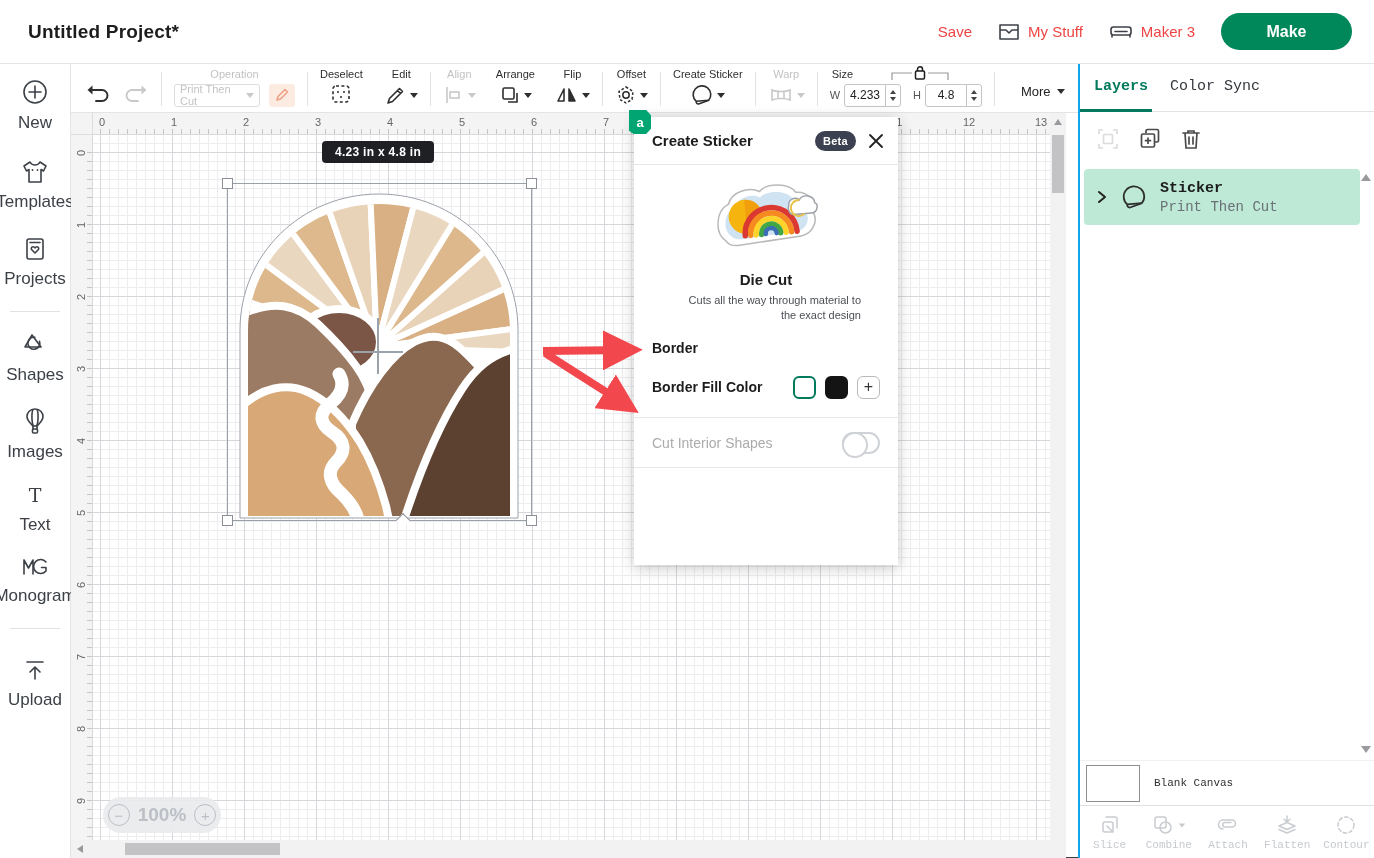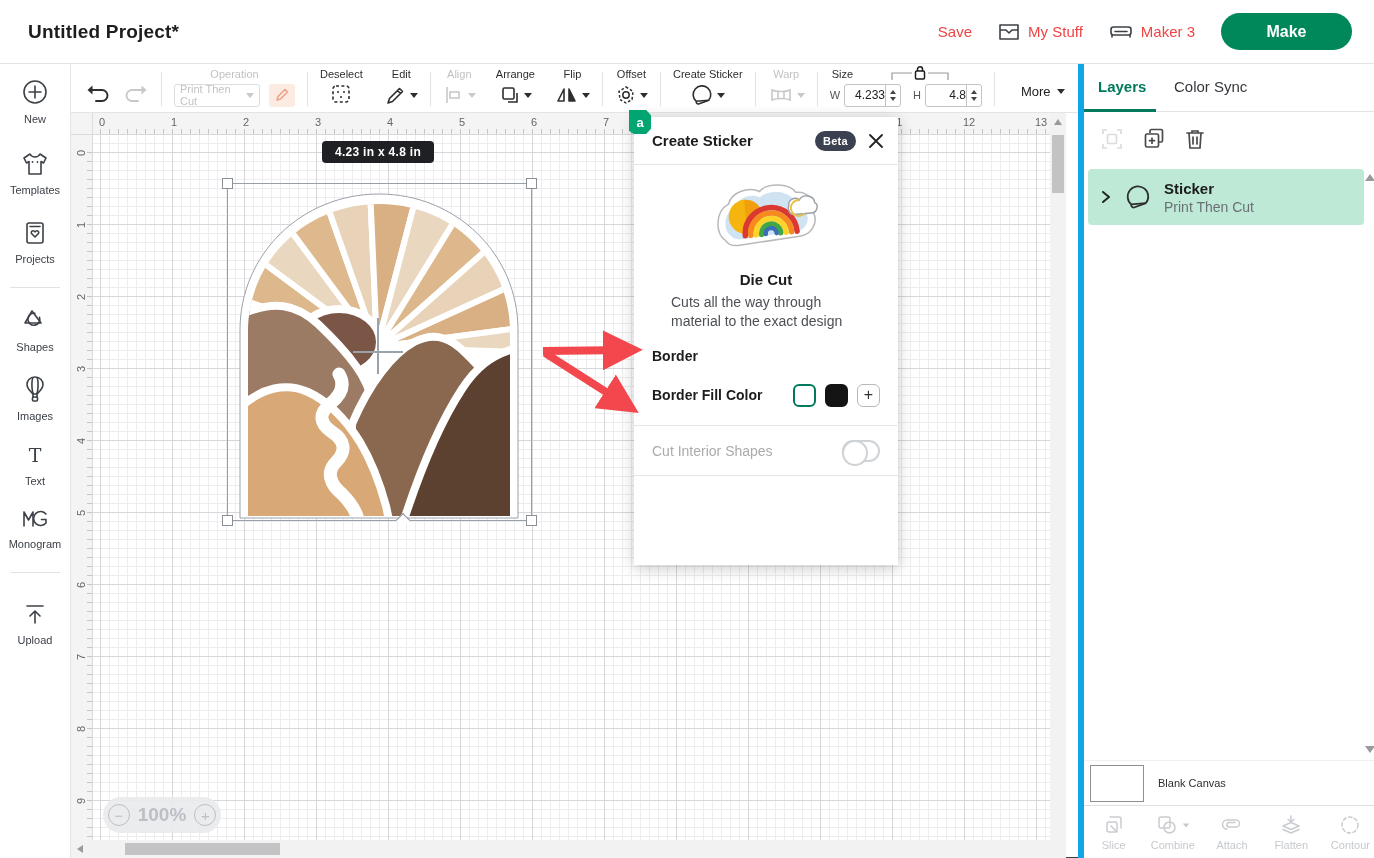--- a/index.html
+++ b/index.html
@@ -14,41 +14,41 @@
   .title { margin-left:28px; font-size:19px; font-weight:700; letter-spacing:.2px; color:#1d1d1d; }
   .header-right { margin-left:auto; display:flex; align-items:center; gap:26px; margin-right:22px; }
   .hr-item { display:flex; align-items:center; gap:8px; font-size:15px; color:#ef4444; cursor:pointer; }
   .make-btn { width:131px; height:37px; background:#00875A; border-radius:20px; border:none;
               color:#fff; font-size:16px; font-weight:700; font-family:inherit; cursor:pointer; }
 
   
   .sidebar { position:absolute; left:0; top:64px; width:71px; height:794px; background:#fff;
              border-right:1px solid #e4e4e4; display:flex; flex-direction:column; align-items:center; }
   .side-item { display:flex; flex-direction:column; align-items:center; gap:3px; cursor:pointer; }
-  .side-item span.lbl { font-size:11px; color:#3c4147; }
+  .side-item span.lbl { font-size:17px; color:#3c4147; }
   .side-div { width:50px; height:1px; background:#e2e2e2; }
   .icon-stroke { stroke:#3c4147; fill:none; stroke-width:1.6; stroke-linecap:round; stroke-linejoin:round; }
 
   
   .toolbar { position:absolute; left:71px; top:64px; width:1007px; height:49px; background:#fff;
              border-bottom:1px solid #e4e4e4; display:flex; align-items:flex-start; padding:4px 0 0 14px; }
   .tgroup { display:flex; flex-direction:column; align-items:center; }
   .tlabel { font-size:11px; color:#2e2e2e; margin-bottom:2px; white-space:nowrap; }
   .tlabel.dis { color:#c2c2c2; }
   .ticon-row { display:flex; align-items:center; gap:3px; height:26px; }
   .tdiv { width:1px; height:34px; background:#e2e2e2; margin:4px 12px 0 12px; }
   .caret { width:0; height:0; border-left:4px solid transparent; border-right:4px solid transparent;
            border-top:5px solid #2e2e2e; }
   .caret.dis { border-top-color:#c9c9c9; }
   .op-select { width:86px; height:23px; border:1px solid #ddd; border-radius:3px; display:flex;
                align-items:center; justify-content:space-between; padding:0 5px; color:#c3c3c3; font-size:11px; }
   .pencil-chip { width:26px; height:23px; background:#fcebe0; border-radius:3px; margin-left:6px;
                  display:flex; align-items:center; justify-content:center; cursor:pointer; }
   .num-box { display:flex; align-items:center; border:1px solid #c4c4c4; border-radius:3px; height:23px; overflow:hidden; background:#fff; }
-  .num-box .val { width:40px; font-size:12px; text-align:right; color:#222; }
+  .num-box .val { width:40px; font-size:12px; text-align:center; color:#222; }
   .stepper { width:15px; height:23px; border-left:1px solid #c4c4c4; display:flex; flex-direction:column;
              align-items:center; justify-content:center; gap:3px; cursor:pointer; }
   .stepper i { display:block; width:0; height:0; border-left:3.5px solid transparent; border-right:3.5px solid transparent; }
   .stepper i.up { border-bottom:4px solid #444; }
   .stepper i.dn { border-top:4px solid #444; }
   .more { display:flex; align-items:center; gap:6px; font-size:13px; color:#222; margin:16px 0 0 14px; cursor:pointer; }
 
   
   .ruler-corner { position:absolute; left:71px; top:113px; width:22px; height:22px; background:#f4f4f5;
                   border-right:1px solid #ddd; border-bottom:1px solid #ddd; }
@@ -106,21 +106,21 @@
                color:#fff; font-size:13px; font-weight:700; display:flex; align-items:center;
                justify-content:center; clip-path:polygon(0 0,78% 0,100% 22%,100% 78%,78% 100%,22% 100%,0 86%); }
   .panel-head { height:48px; display:flex; align-items:center; padding:0 14px 0 18px; border-bottom:1px solid #e6e6e6; }
   .panel-title { font-size:15px; font-weight:700; color:#1c1c1c; }
   .beta { margin-left:auto; background:#3B4150; color:#fff; font-size:11px; font-weight:700;
           padding:4px 8px; border-radius:12px; letter-spacing:.3px; }
   .close-x { margin-left:12px; cursor:pointer; display:flex; }
   .panel-body { padding:10px 18px 0 18px; }
   .die-img { display:flex; justify-content:center; margin-top:2px; }
   .die-title { text-align:center; font-size:15px; font-weight:700; margin-top:8px; color:#1c1c1c; }
-  .die-desc { text-align:left; font-size:14px; color:#4c4f54; line-height:1.35; margin:5px auto 0 auto; width:190px; }
+  .die-desc { text-align:right; font-size:11px; color:#4c4f54; line-height:1.35; margin:5px auto 0 auto; width:190px; }
   .fld-label { font-size:14px; font-weight:700; color:#1c1c1c; margin-top:17px; }
   .dropdown { margin-top:6px; height:30px; border:1px solid #8d9297; border-radius:8px; display:flex;
               align-items:center; padding:0 12px; font-size:14px; color:#222; cursor:pointer; }
   .dropdown svg { margin-left:auto; }
   .fill-row { display:flex; align-items:center; margin-top:20px; }
   .fill-row .fld-label { margin-top:0; }
   .swatches { margin-left:auto; display:flex; align-items:center; gap:9px; }
   .sw { width:23px; height:23px; border-radius:6px; cursor:pointer; }
   .sw.white { background:#fff; border:2px solid #00795C; }
   .sw.black { background:#141414; border:2px solid #141414; }
@@ -137,21 +137,21 @@
   .btn { width:108px; height:31px; border-radius:17px; font-size:14px; font-weight:700;
          font-family:inherit; cursor:pointer; }
   .btn.back { background:#fff; border:1.5px solid #00795C; color:#00795C; }
   .btn.apply { background:#00795C; border:none; color:#fff; }
 
   
   .overlay { position:absolute; left:0; top:0; width:1374px; height:858px; pointer-events:none; z-index:50; }
 
   
   .rpanel { position:absolute; left:1078px; top:64px; width:296px; height:794px; background:#fff;
-            border-left:6px solid #0ea5e9; }
+            border-left:2px solid #0ea5e9;font-family:Liberation Mono, monospace; }
   .tabs { position:absolute; left:0; top:0; width:296px; height:48px; border-bottom:1px solid #e3e3e3; }
   .tab { position:absolute; top:14px; font-size:15px; cursor:pointer; }
   .tab.layers { left:14px; color:#00795C; font-weight:700; }
   .tab.colorsync { left:90px; color:#34383d; }
   .tab-underline { position:absolute; left:0; top:45px; width:72px; height:3px; background:#00795C; }
   .licons { position:absolute; left:0; top:48px; width:296px; height:54px; display:flex;
             align-items:center; gap:18px; padding-left:16px; }
   .layer-item { position:absolute; left:4px; top:105px; width:276px; height:56px; background:#BDE9D6;
                 border-radius:4px; display:flex; align-items:center; cursor:pointer; }
   .layer-item .chev { margin-left:12px; display:flex; }

